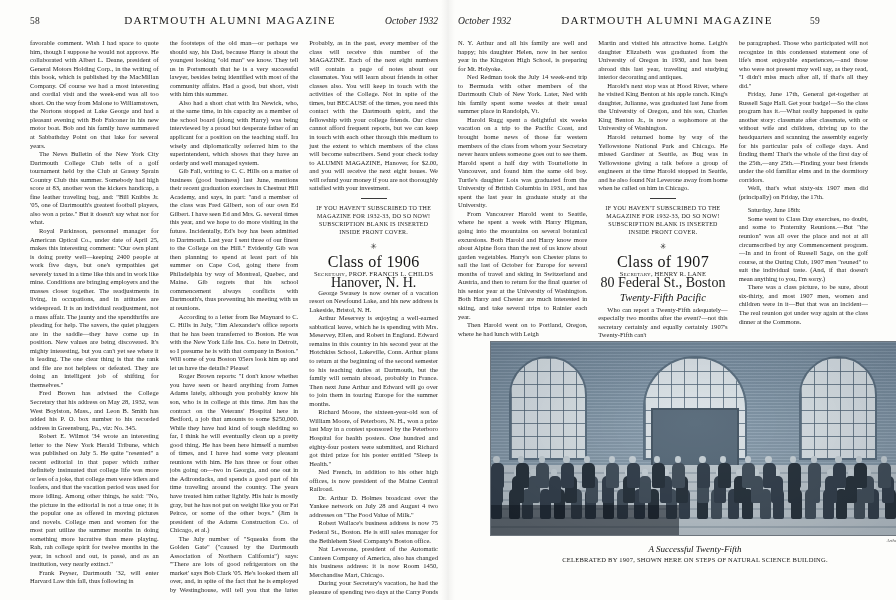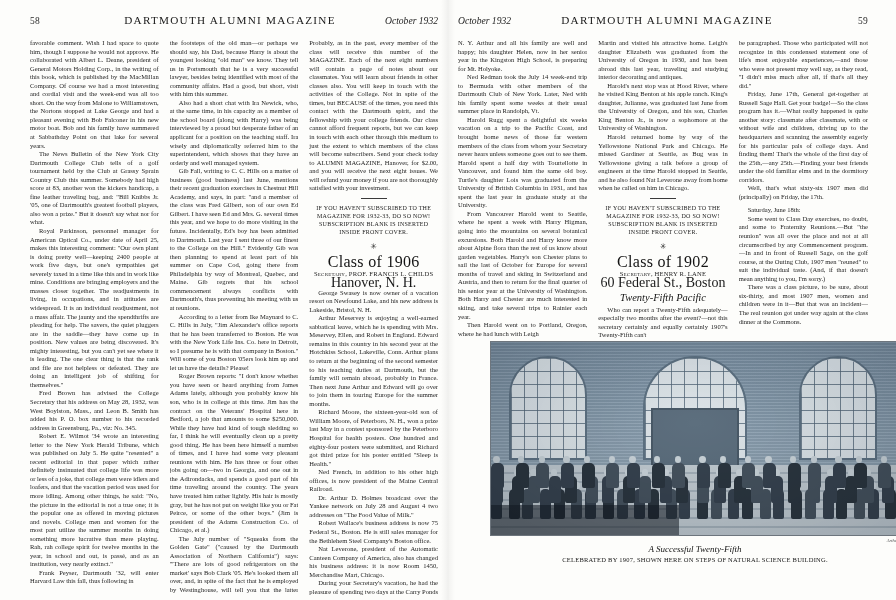--- a/index.html
+++ b/index.html
@@ -75,21 +75,21 @@
   .runhead .dateline {
     width: 66px;
     font-size: 9.6px;
     font-style: italic;
     color: #232323;
     white-space: nowrap;
   }
   .runhead.left-head  .folio    { text-align: left; }
   .runhead.left-head  .dateline { text-align: right; }
   .runhead.right-head .dateline { text-align: left; }
-  .runhead.right-head .folio    { text-align: right; }
+  .runhead.right-head .folio    { text-align: left; }
 
   
   .cols {
     display: flex;
     gap: 11px;
     height: 556px;
   }
   .col {
     width: 133px;
     overflow: hidden;
@@ -379,23 +379,23 @@
         <p class="body noindent">Martin and visited his attractive home. Leigh's daughter Elizabeth was graduated from the University of Oregon in 1930, and has been abroad this last year, traveling and studying interior decorating and antiques.</p>
         <p class="body">Harold's next stop was at Hood River, where he visited King Benton at his apple ranch. King's daughter, Julianne, was graduated last June from the University of Oregon, and his son, Charles King Benton Jr., is now a sophomore at the University of Washington.</p>
         <p class="body">Harold returned home by way of the Yellowstone National Park and Chicago. He missed Gardiner at Seattle, as Bug was in Yellowstone giving a talk before a group of engineers at the time Harold stopped in Seattle, and he also found Nat Leverone away from home when he called on him in Chicago.</p>
 
         <div class="rule-short"></div>
         <p class="notice">IF YOU HAVEN'T SUBSCRIBED TO THE MAGAZINE FOR 1932-33, DO SO NOW! SUBSCRIPTION BLANK IS INSERTED INSIDE FRONT COVER.</p>
 
         <div class="dingbat">✳</div>
 
         <div class="class-head">
-          <div class="cname">Class of 1902</div>
+          <div class="cname">Class of 1907</div>
           <div class="csec sc">Secretary, HENRY R. LANE</div>
-          <div class="caddr">60 Federal St., Boston</div>
+          <div class="caddr">80 Federal St., Boston</div>
         </div>
 
         <div class="subhead">Twenty-Fifth Pacific</div>
         <p class="body">Who can report a Twenty-Fifth adequately—especially two months after the event?—not this secretary certainly and equally certainly 1907's Twenty-Fifth can't</p>
       </div>
 
       <div class="col">
         <p class="body noindent">be paragraphed. Those who participated will not recognize in this condensed statement one of life's most enjoyable experiences,—and those who were not present may well say, as they read, "I didn't miss much after all, if that's all they did."</p>
         <p class="body">Friday, June 17th, General get-together at Russell Sage Hall. Get your badge!—So the class program has it.—What really happened is quite another story: classmate after classmate, with or without wife and children, driving up to the headquarters and scanning the assembly eagerly for his particular pals of college days. And finding them! That's the whole of the first day of the 25th,—any 25th.—Finding your best friends under the old familiar elms and in the dormitory corridors.</p>
         <p class="body">Well, that's what sixty-six 1907 men did (principally) on Friday, the 17th.</p>

